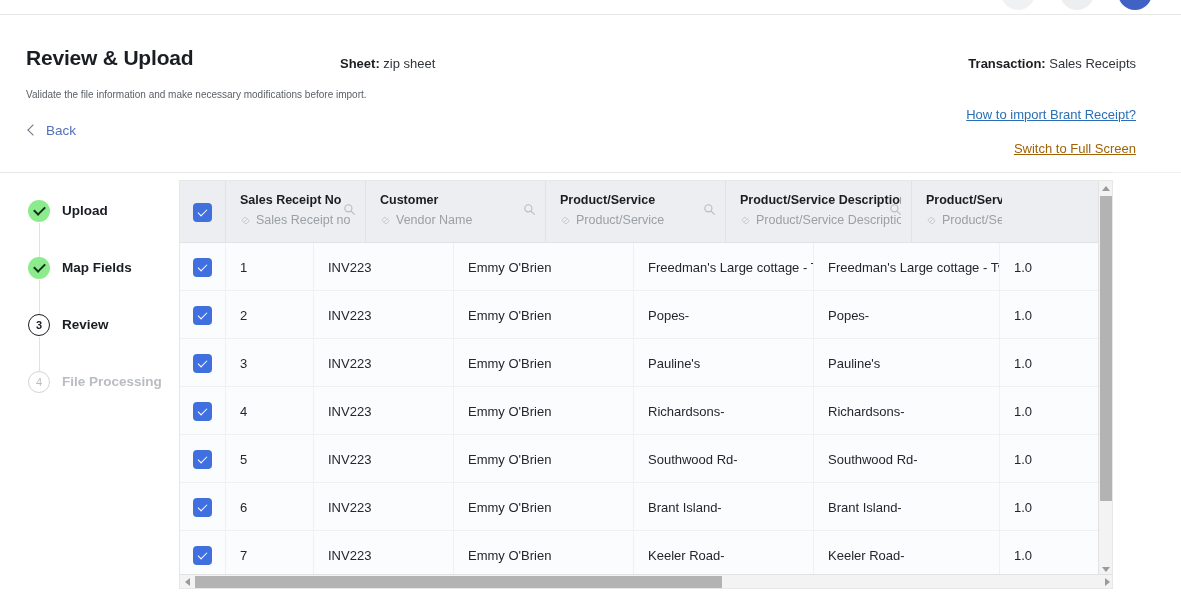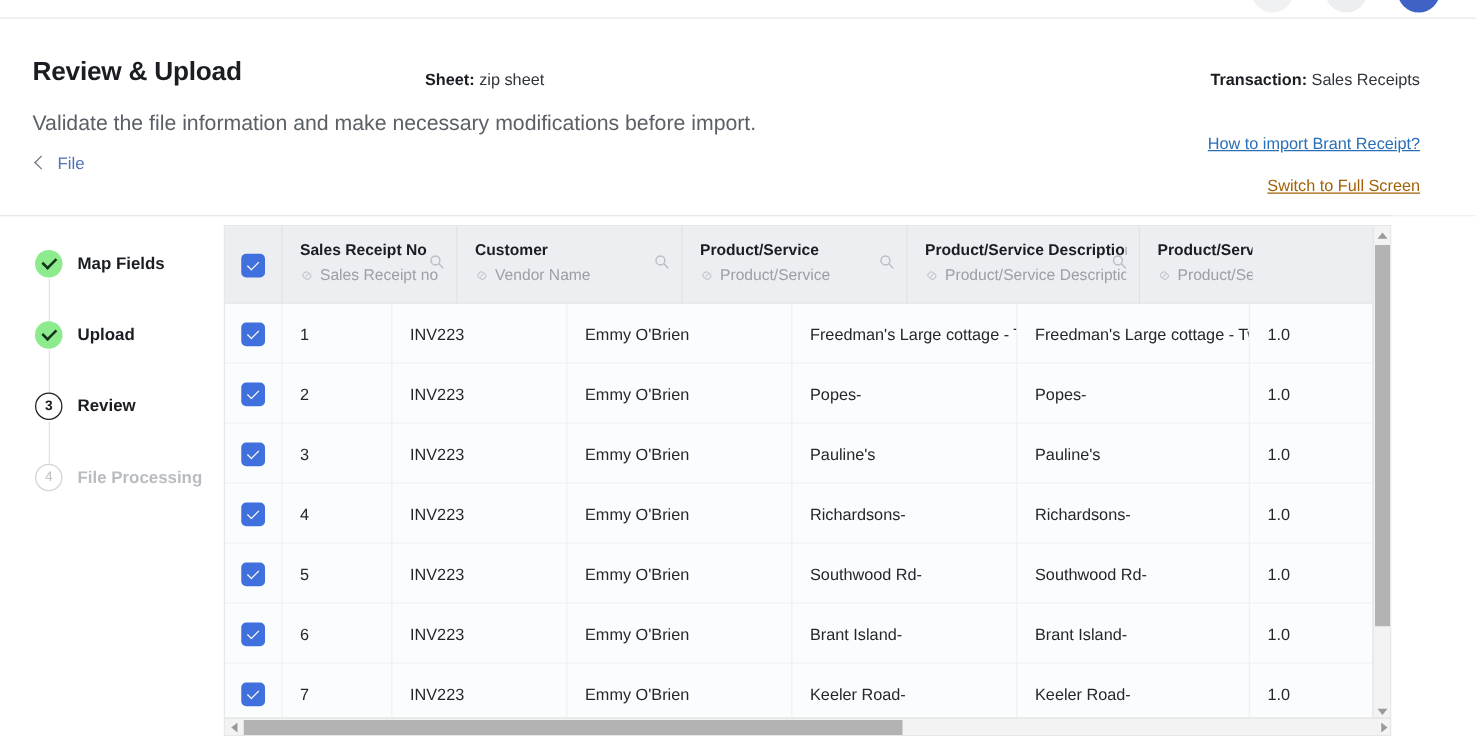--- a/index.html
+++ b/index.html
@@ -23,21 +23,21 @@
   .topcirc.c3 { left: 1118px; background: #3f62c4; }
 
   
   .hdr { position: absolute; left: 0; top: 15px; width: 1166px; height: 157px; }
   .title {
     position: absolute; left: 26px; top: 31px;
     font-size: 21px; font-weight: bold; color: #1a1d21; letter-spacing: -.2px;
   }
   .subtitle {
     position: absolute; left: 26px; top: 74px;
-    font-size: 17px; color: #5b6066;
+    font-size: 10px; color: #5b6066;
   }
   .backrow {
     position: absolute; left: 26px; top: 108px;
     display: flex; align-items: center; gap: 9px; cursor: pointer;
   }
   .chev { width: 11px; height: 11px; position: relative; }
   .chev::before {
     content: ""; position: absolute; left: 3px; top: 1px;
     width: 7px; height: 7px; border-left: 1.6px solid #6b7280; border-bottom: 1.6px solid #6b7280;
     transform: rotate(45deg);
@@ -174,21 +174,21 @@
     <div class="topcirc c2"></div>
     <div class="topcirc c3"></div>
   </div>
 
   <div class="hdr">
     <div class="title">Review &amp; Upload</div>
     <div class="subtitle">Validate the file information and make necessary modifications before import.</div>
 
     <div class="backrow">
       <span class="chev"></span>
-      <span class="back-label">File</span>
+      <span class="back-label">Back</span>
     </div>
 
     <div class="sheetinfo">
       <b>Sheet:</b>
       <span>zip sheet</span>
     </div>
 
     <div class="txinfo">
       <b>Transaction:</b>
       <span>Sales Receipts</span>
@@ -199,28 +199,28 @@
   </div>
 
   <div class="divider2"></div>
   <div class="divider"></div>
 
   <div class="stepper">
       <div class="step done">
         <div class="step-dot done">
           <div class="tick"></div>
         </div>
-        <div class="step-label">Map Fields</div>
+        <div class="step-label">Upload</div>
         <div class="step-line"></div>
       </div>
       <div class="step done">
         <div class="step-dot done">
           <div class="tick"></div>
         </div>
-        <div class="step-label">Upload</div>
+        <div class="step-label">Map Fields</div>
         <div class="step-line"></div>
       </div>
       <div class="step current">
         <div class="step-dot current">
           <span class="num">3</span>
         </div>
         <div class="step-label">Review</div>
         <div class="step-line"></div>
       </div>
       <div class="step pending">

